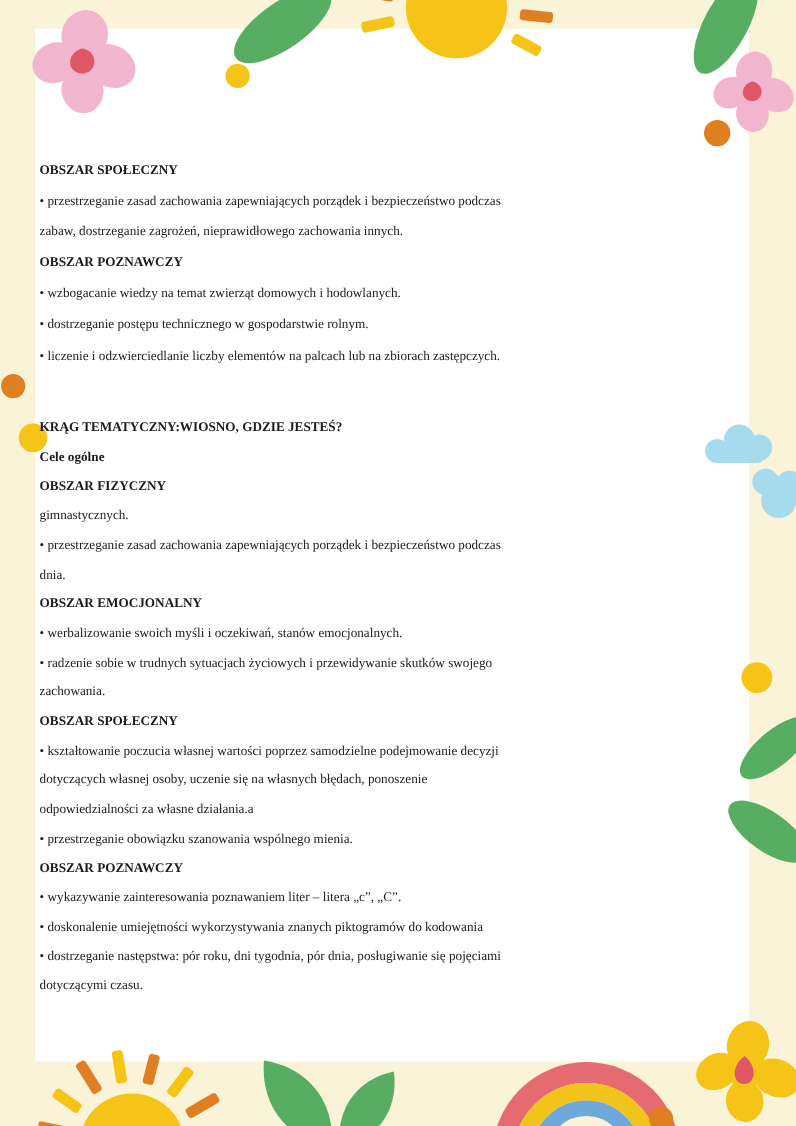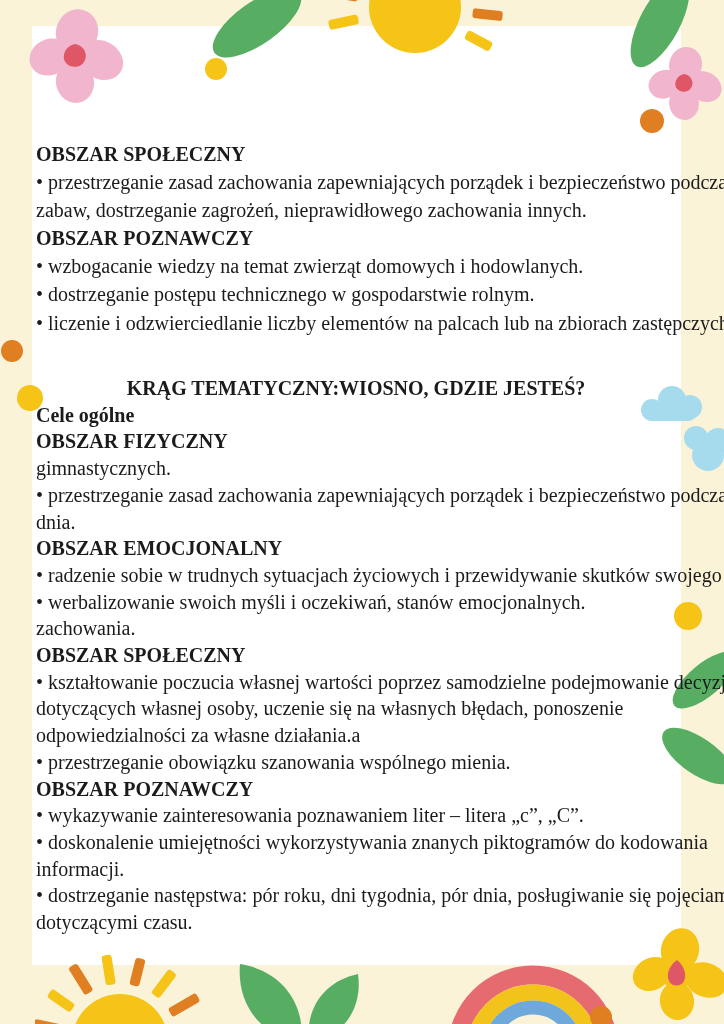--- a/index.html
+++ b/index.html
@@ -11,29 +11,29 @@
   .panel{
     position:absolute;left:32px;top:26px;width:649px;height:939px;
     background:var(--white,#fff);z-index:1;
   }
   .deco{position:absolute;z-index:2;}
   .dot{position:absolute;border-radius:50%;z-index:2;}
   .dot.orange{background:var(--orange,#E07E22);}
   .dot.yellow{background:var(--yellow,#F5C417);}
   .textcol{
     position:absolute;left:36px;width:640px;z-index:3;
-    color:var(--text,#1b1b1b);font-size:20px;
+    color:var(--text,#1b1b1b);font-size:12px;
   }
   #section1{top:140px;}
   #section1 .line{line-height:28.1px;}
   #section2{top:375px;}
   #section2 .line{line-height:26.7px;}
   .line{white-space:nowrap;}
   .line.bold{font-weight:700;}
-  .line.center{text-align:center;white-space:normal;}
+  .line.center{text-align:left;white-space:normal;}
   .f-petal{fill:var(--pink,#F1B6CE);}
   .f-center{fill:var(--deep_pink,#DF5666);}
   .yf-petal{fill:var(--yellow,#F5C417);}
   .leaf{fill:var(--green,#57AE63);}
   .cloud{fill:var(--blue,#A6DBEE);}
   .sun-core{fill:var(--yellow,#F5C417);}
   .ray-y{fill:var(--yellow,#F5C417);}
   .ray-o{fill:var(--orange,#E07E22);}
 </style>
 </head>
@@ -151,27 +151,26 @@
     <div class="line">• liczenie i odzwierciedlanie liczby elementów na palcach lub na zbiorach zastępczych.</div>
   </div>
 <div class="textcol" id="section2">
     <div class="line bold center">KRĄG TEMATYCZNY:WIOSNO, GDZIE JESTEŚ?</div>
     <div class="line bold">Cele ogólne</div>
     <div class="line bold">OBSZAR FIZYCZNY</div>
     <div class="line">gimnastycznych.</div>
     <div class="line">• przestrzeganie zasad zachowania zapewniających porządek i bezpieczeństwo podczas</div>
     <div class="line">dnia.</div>
     <div class="line bold">OBSZAR EMOCJONALNY</div>
+    <div class="line">• werbalizowanie swoich myśli i oczekiwań, stanów emocjonalnych.</div>
     <div class="line">• radzenie sobie w trudnych sytuacjach życiowych i przewidywanie skutków swojego</div>
-    <div class="line">• werbalizowanie swoich myśli i oczekiwań, stanów emocjonalnych.</div>
     <div class="line">zachowania.</div>
     <div class="line bold">OBSZAR SPOŁECZNY</div>
     <div class="line">• kształtowanie poczucia własnej wartości poprzez samodzielne podejmowanie decyzji</div>
     <div class="line">dotyczących własnej osoby, uczenie się na własnych błędach, ponoszenie</div>
     <div class="line">odpowiedzialności za własne działania.a</div>
     <div class="line">• przestrzeganie obowiązku szanowania wspólnego mienia.</div>
     <div class="line bold">OBSZAR POZNAWCZY</div>
     <div class="line">• wykazywanie zainteresowania poznawaniem liter – litera „c”, „C”.</div>
     <div class="line">• doskonalenie umiejętności wykorzystywania znanych piktogramów do kodowania</div>
-    <div class="line">informacji.</div>
     <div class="line">• dostrzeganie następstwa: pór roku, dni tygodnia, pór dnia, posługiwanie się pojęciami</div>
     <div class="line">dotyczącymi czasu.</div>
   </div>
 
 </body></html>

